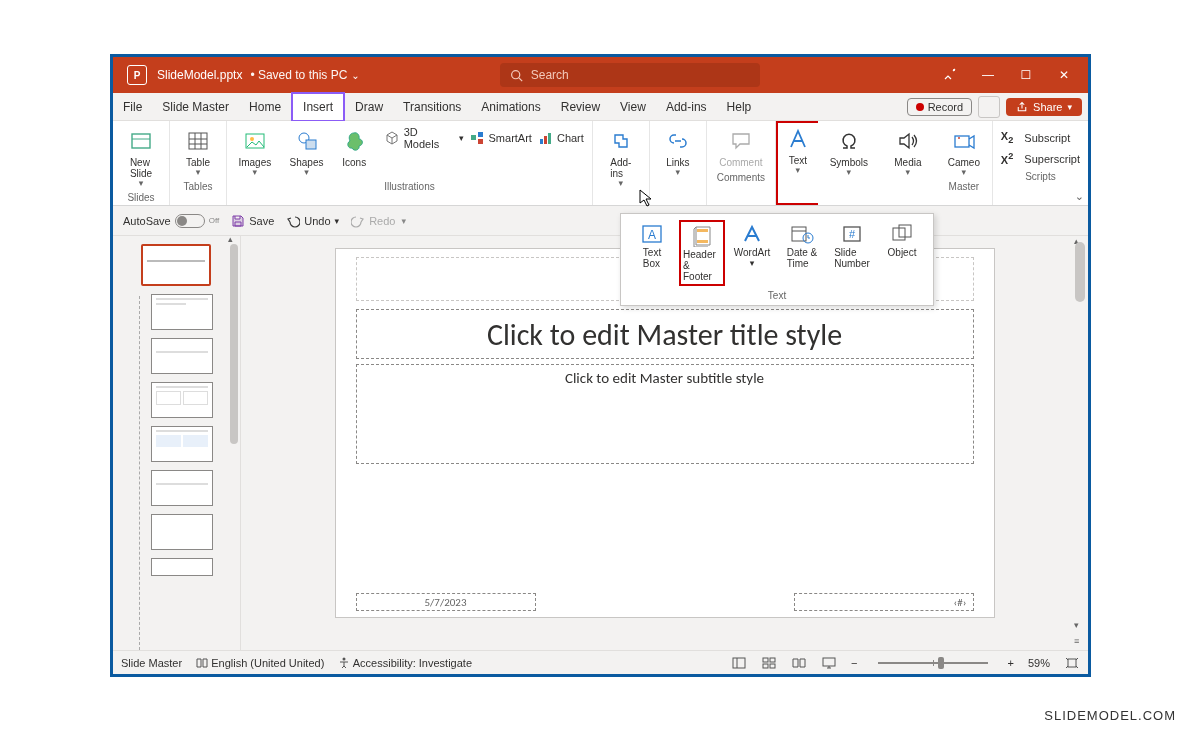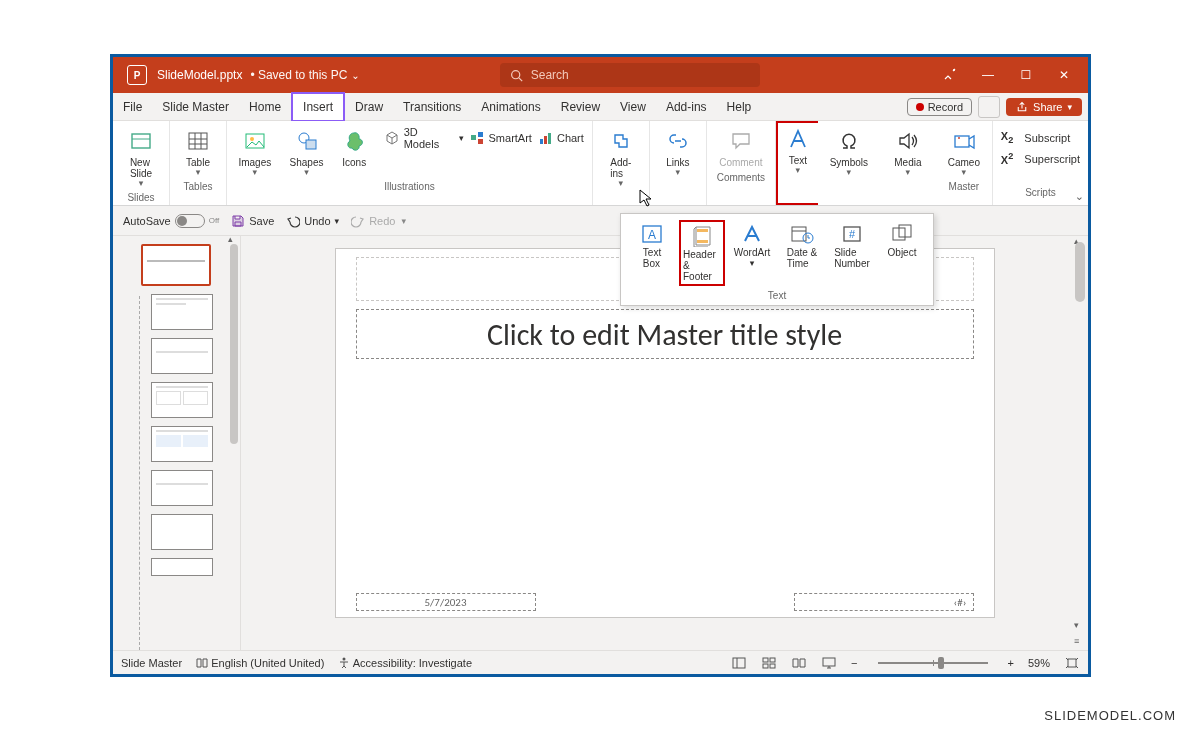--- a/index.html
+++ b/index.html
@@ -332,21 +332,21 @@
             <span class="caret-down">▾</span>
           </div>
         </div>
       <div class="label">Master</div>
     </div>
     <div class="rib-group" style="border:none">
       <div style="display:flex;flex-direction:column;gap:4px;align-items:flex-start;margin-top:4px">
         <div class="rib-sm"><span style="font-weight:bold">X<sub>2</sub></span>&nbsp;<span>Subscript</span></div>
         <div class="rib-sm"><span style="font-weight:bold">X<sup>2</sup></span>&nbsp;<span>Superscript</span></div>
       </div>
-      <div class="label" style="margin-top:20px">Scripts</div>
+      <div class="label" style="margin-top:4px">Scripts</div>
     </div>
     <div style="position:absolute;right:4px;bottom:2px;font-size:11px;color:#666">⌄</div>
   </div>
 
   <div class="qat">
     <div class="autosave-toggle">
       <span>AutoSave</span>
       <div class="toggle">
           <div class="knob"></div>
         </div>
@@ -410,20 +410,21 @@
       <div class="thumb-scroll"></div>
     </div>
     <div class="canvas-area">
       <span class="canvas-sarr" style="top:0">▴</span>
       <div class="canvas-scroll"></div>
       <span class="canvas-sarr" style="bottom:20px">▾</span>
       <span class="canvas-sarr" style="bottom:4px">≡</span>
       <div class="slide">
         <div style="position:absolute;left:20px;top:8px;right:20px;height:44px;border:1px dashed #c8c6c4"></div>
         <div class="ph title">Click to edit Master title style</div>
+        <div class="ph subtitle">Click to edit Master subtitle style</div>
         <div class="ph footer fdate">5/7/2023</div>
         <div class="ph footer fnum">‹#›</div>
       </div>
     </div>
   </div>
 
   <div class="status-bar">
     <span>Slide Master</span>
     <span><svg width="12" height="12" style="vertical-align:-2px">
           <path d="M1 2 h4 v8 h-4 z M7 2 h4 v8 h-4 z" fill="none" stroke="#555"></path>

